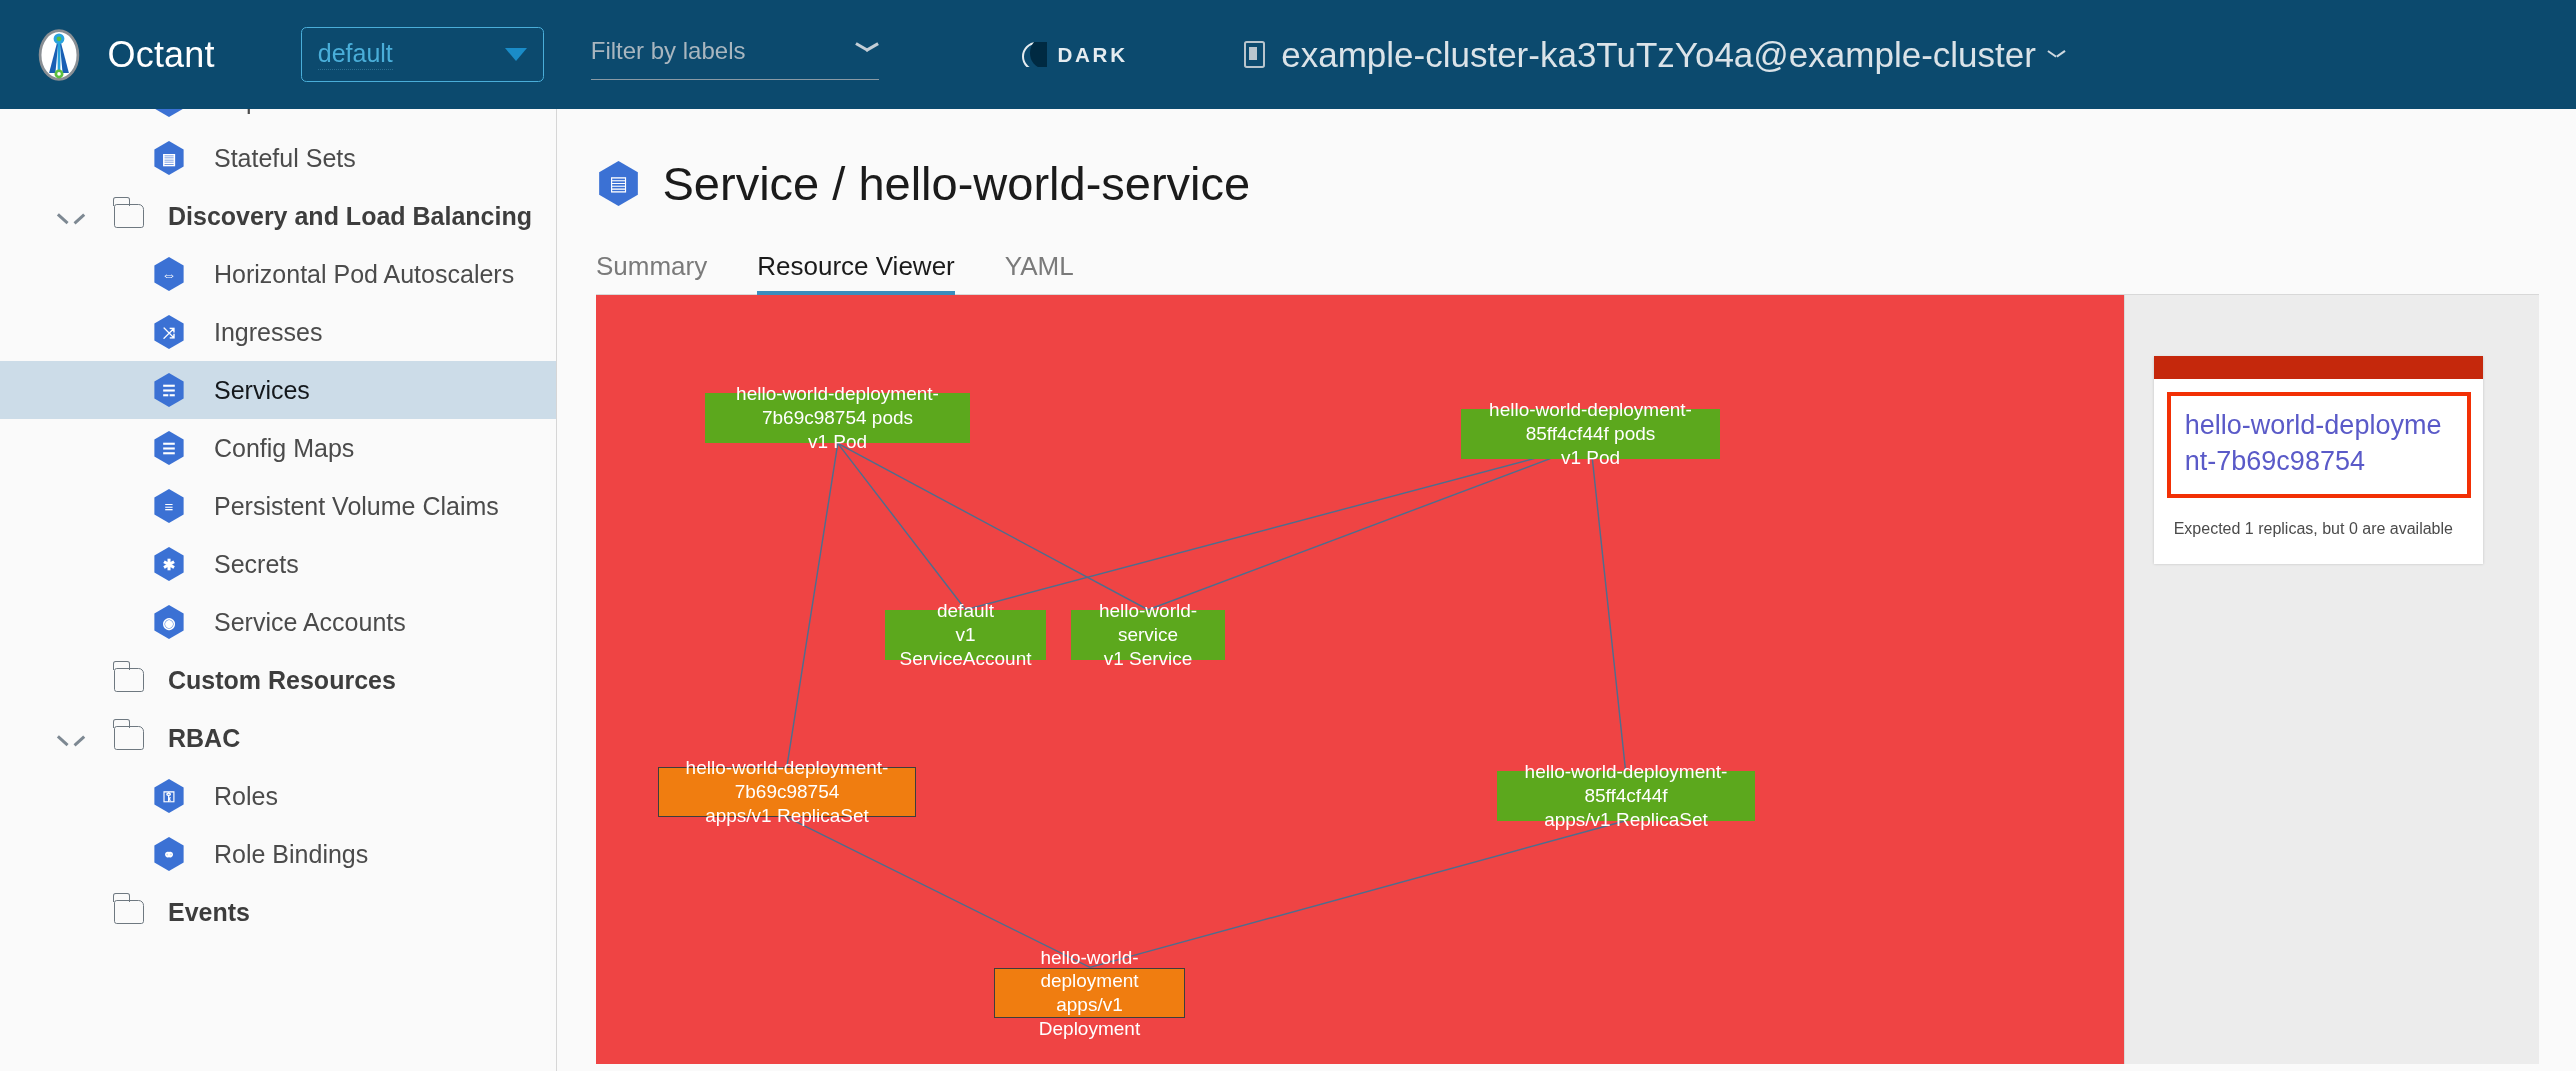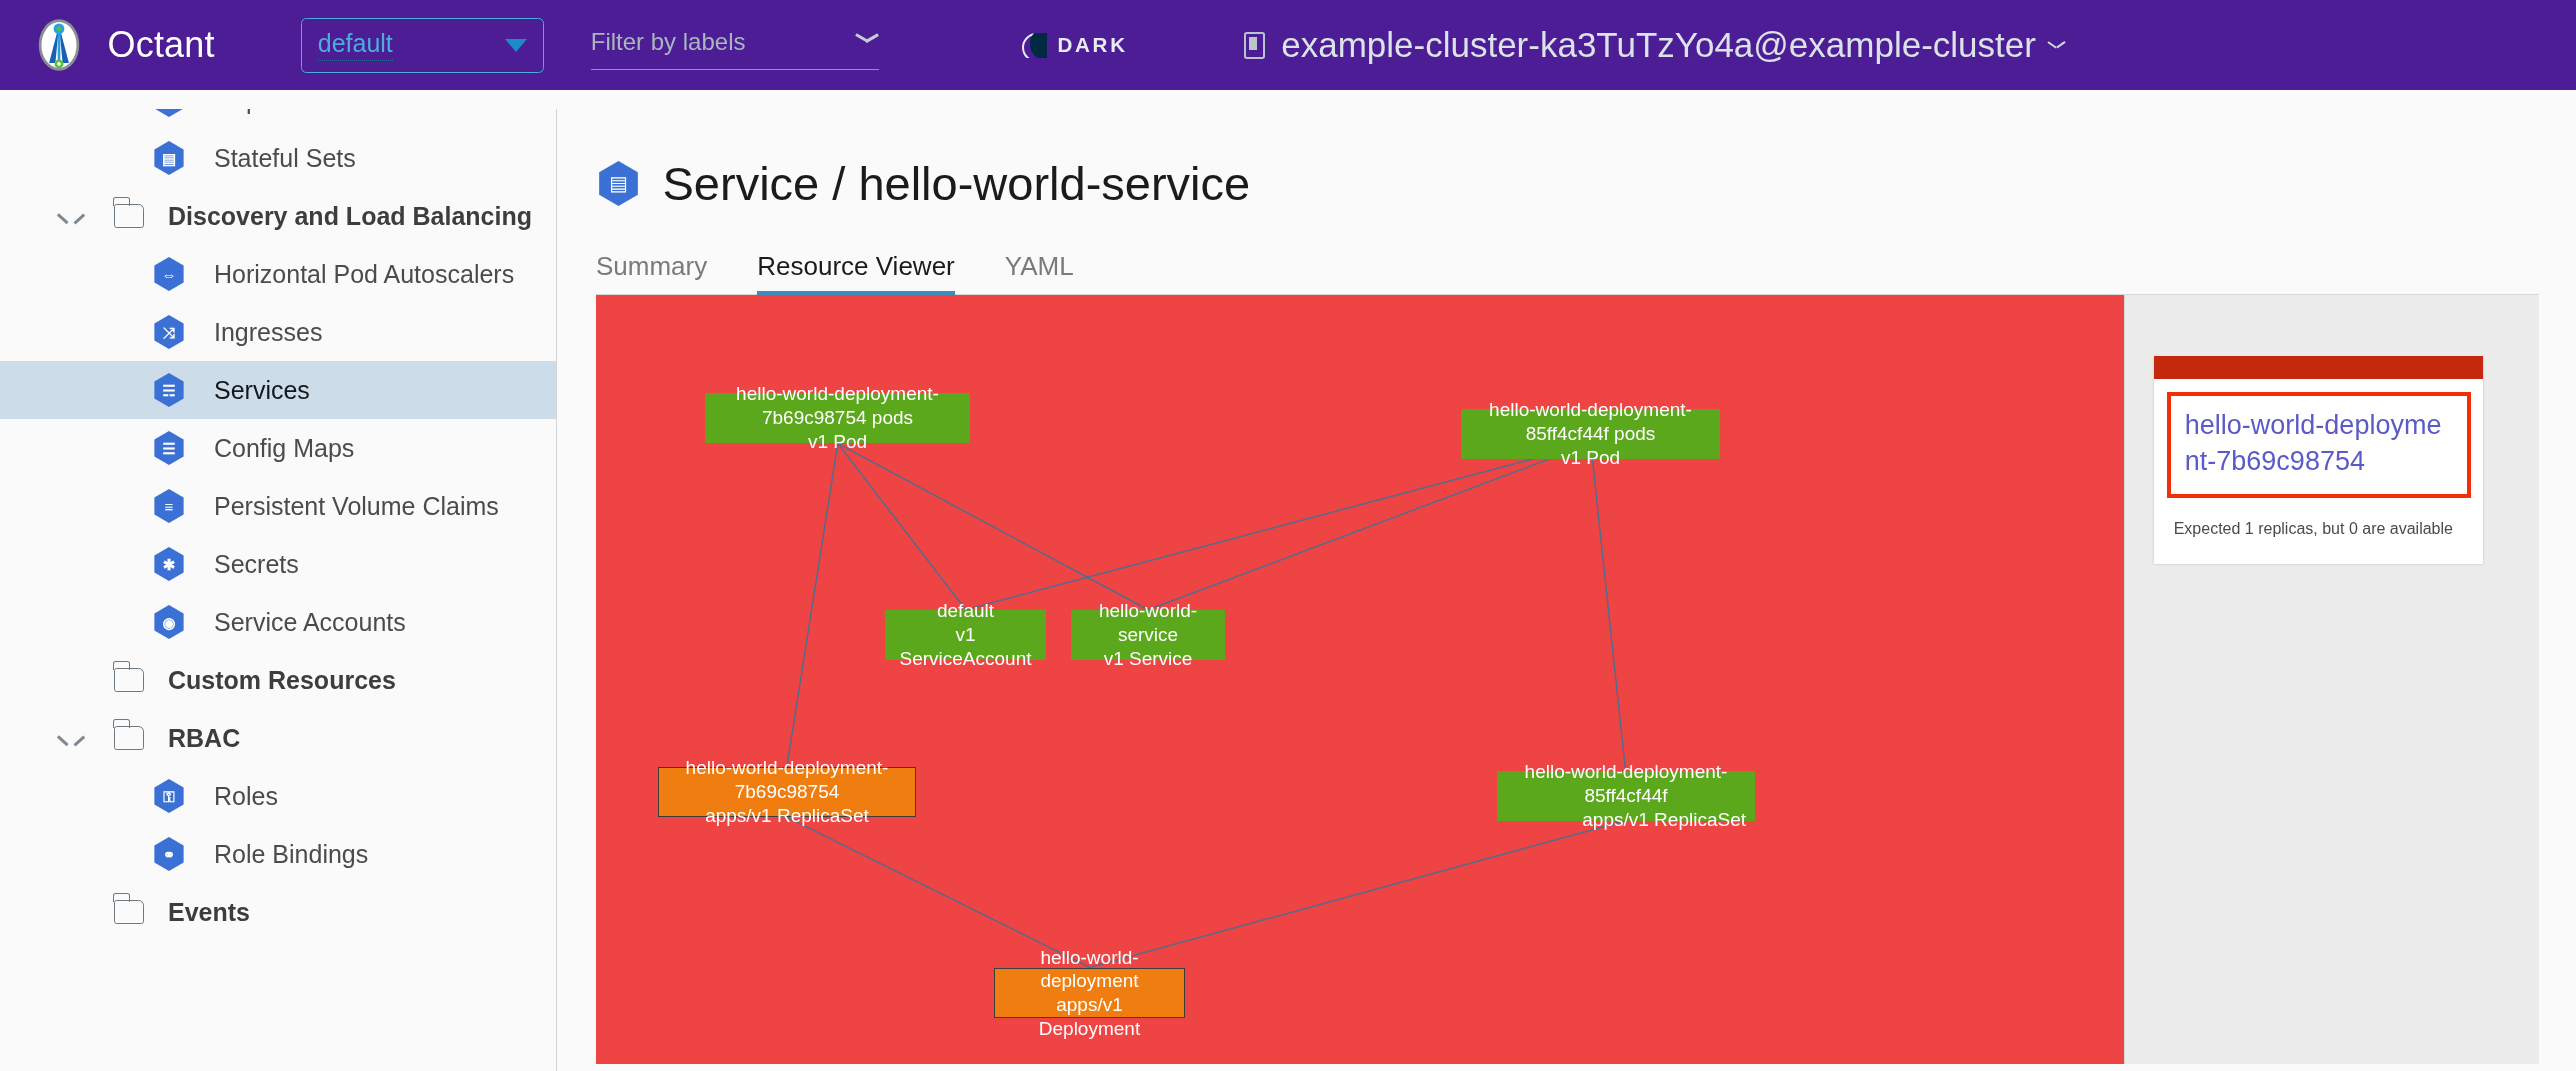--- a/index.html
+++ b/index.html
@@ -7,22 +7,22 @@
   html, body {
     width: 2576px; height: 1072px;
     font-family: "Liberation Sans", sans-serif;
     background: #fafafa;
     overflow: hidden;
   }
 
   
   .header {
     position: absolute; top: 0; left: 0;
-    width: 2576px; height: 90px;
-    background: #4c1d95;
+    width: 2576px; height: 109px;
+    background: #0c4a6e;
     display: flex; align-items: center;
   }
   .brand { display: flex; align-items: center; margin-left: 32px; }
   .brand-logo { width: 54px; height: 54px; position: relative; }
   .brand-title {
     color: #fff; font-size: 36px; font-weight: 400;
     margin-left: 21.5px; letter-spacing: 0.2px;
   }
 
   .ns-select {
@@ -411,21 +411,21 @@
           <div class="l2">v1 ServiceAccount</div>
         </div>
         <div class="node green" style="left: 475px; top: 315px; width: 154px; height: 50px;">
           <div class="l1">hello-world-service</div>
           <div class="l2">v1 Service</div>
         </div>
         <div class="node orange sel" style="left: 62px; top: 472px; width: 258px; height: 50px;">
           <div class="l1">hello-world-deployment-7b69c98754</div>
           <div class="l2">apps/v1 ReplicaSet</div>
         </div>
-        <div class="node green" style="left: 901px; top: 476px; width: 258px; height: 50px; align-items: flex-end;">
+        <div class="node green" style="left: 901px; top: 476px; width: 258px; height: 50px;">
           <div class="l1">hello-world-deployment-85ff4cf44f</div>
           <div class="l2">apps/v1 ReplicaSet</div>
         </div>
         <div class="node orange" style="left: 398px; top: 673px; width: 191px; height: 50px;">
           <div class="l1">hello-world-deployment</div>
           <div class="l2">apps/v1 Deployment</div>
         </div>
       </div>
 
     <div class="detail-pane">

